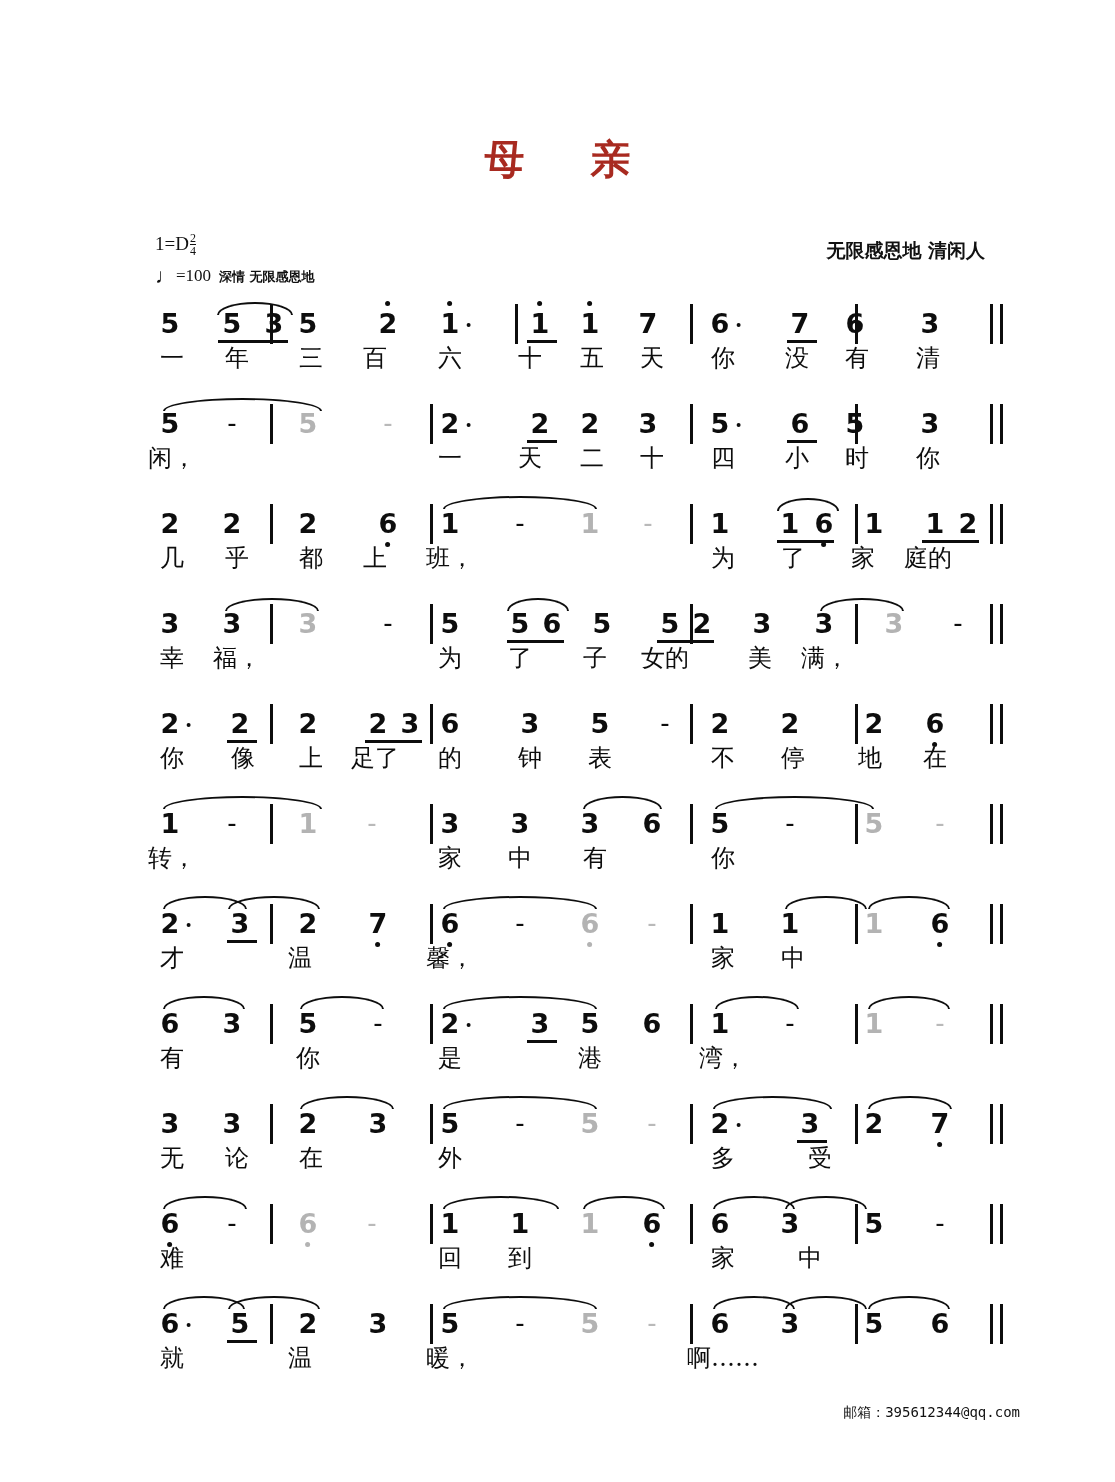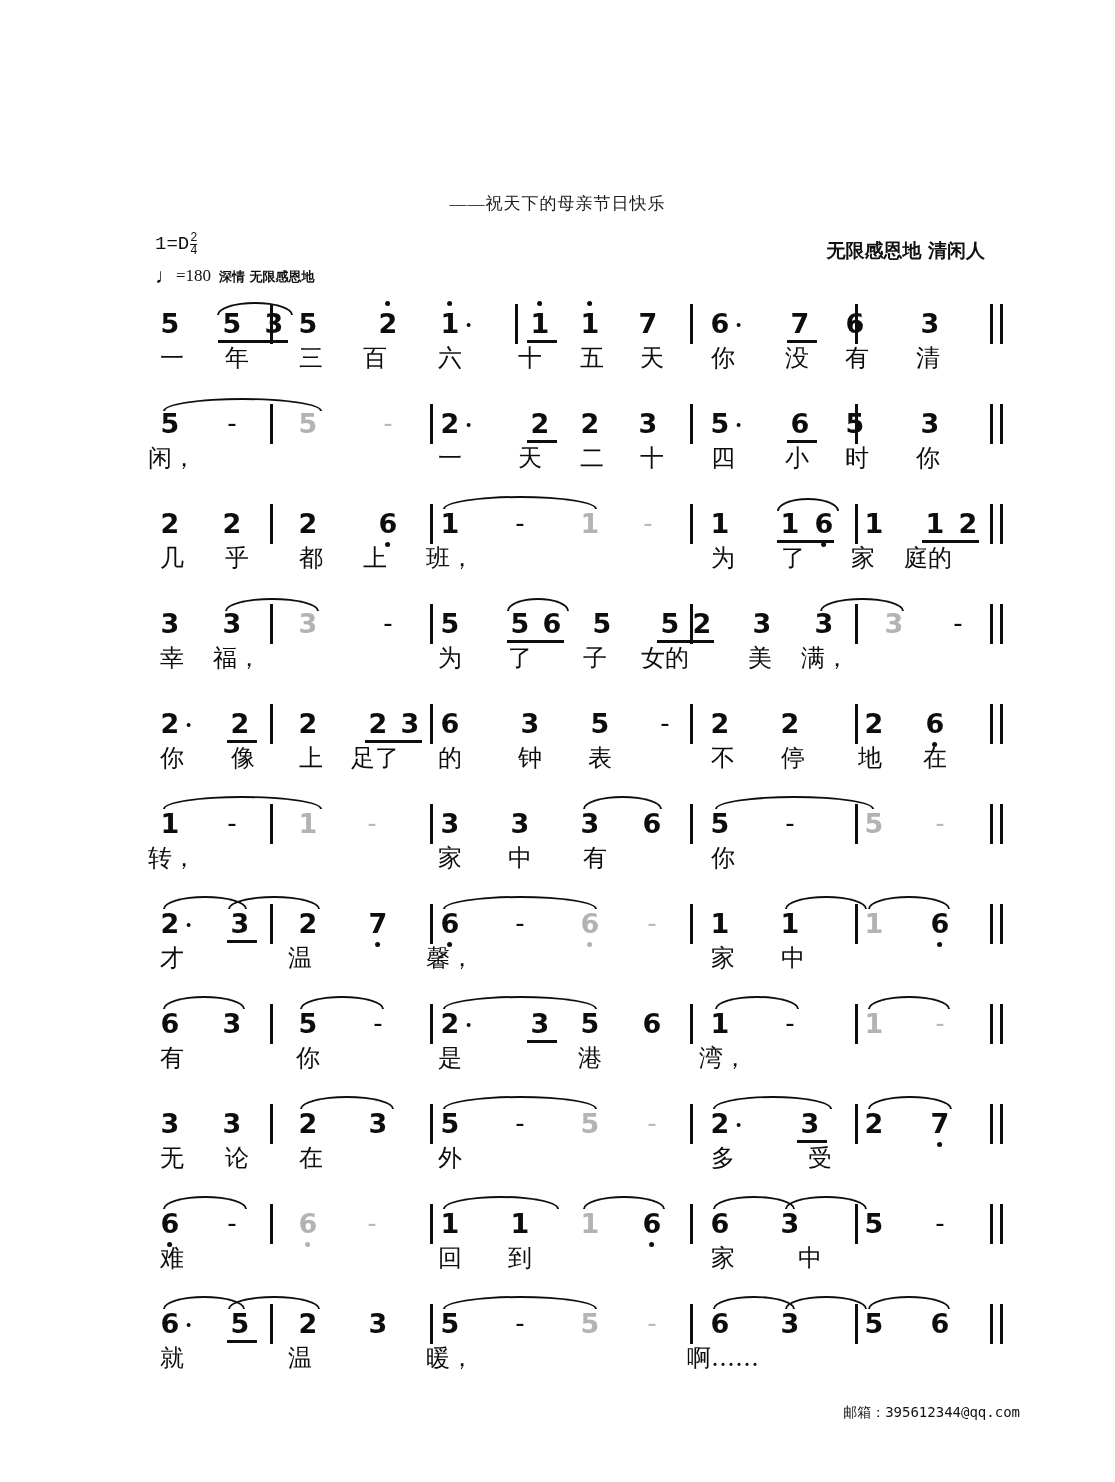--- a/index.html
+++ b/index.html
@@ -44,21 +44,21 @@
     color: #1a1a1a;
     font-size: 17px;
     letter-spacing: 1px;
   }
   .keysig {
     position: absolute;
     left: 155px;
     top: 232px;
     font-size: 19px;
     color: #111;
-    font-family: Liberation Mono, monospace;
+    font-family: Liberation Serif, serif;
     white-space: nowrap;
   }
   .keysig .frac {
     display: inline-block;
     vertical-align: -0.38em;
     font-size: 12px;
     line-height: 1.0;
     text-align: center;
     margin-left: 1px;
   }
@@ -204,28 +204,28 @@
     transform: translateX(-50%);
     white-space: nowrap;
     top: 0;
   }
 </style>
 </head>
 <body>
 
 <div class="sheet">
 
-  <div class="subtitle">——祝天下的母亲节日快乐</div>
+  <div class="title">母  亲</div>
 
   <div class="keysig">
     <span>1=D</span><span class="frac"><span>2</span><span style="border-top:1.4px solid #111;">4</span></span>
   </div>
 
   <div class="tempo">
-    <span class="qnote">♩</span><span>=180</span><span class="expr">深情  无限感恩地</span>
+    <span class="qnote">♩</span><span>=100</span><span class="expr">深情  无限感恩地</span>
   </div>
 
   <div class="author">无限感恩地  清闲人</div>
 
   <div id="systems">
       <div class="system">
         <div class="noterow">
           <div class="bar" style="left: 270px;"></div>
           <div class="bar" style="left: 515px;"></div>
           <div class="bar" style="left: 690px;"></div>

